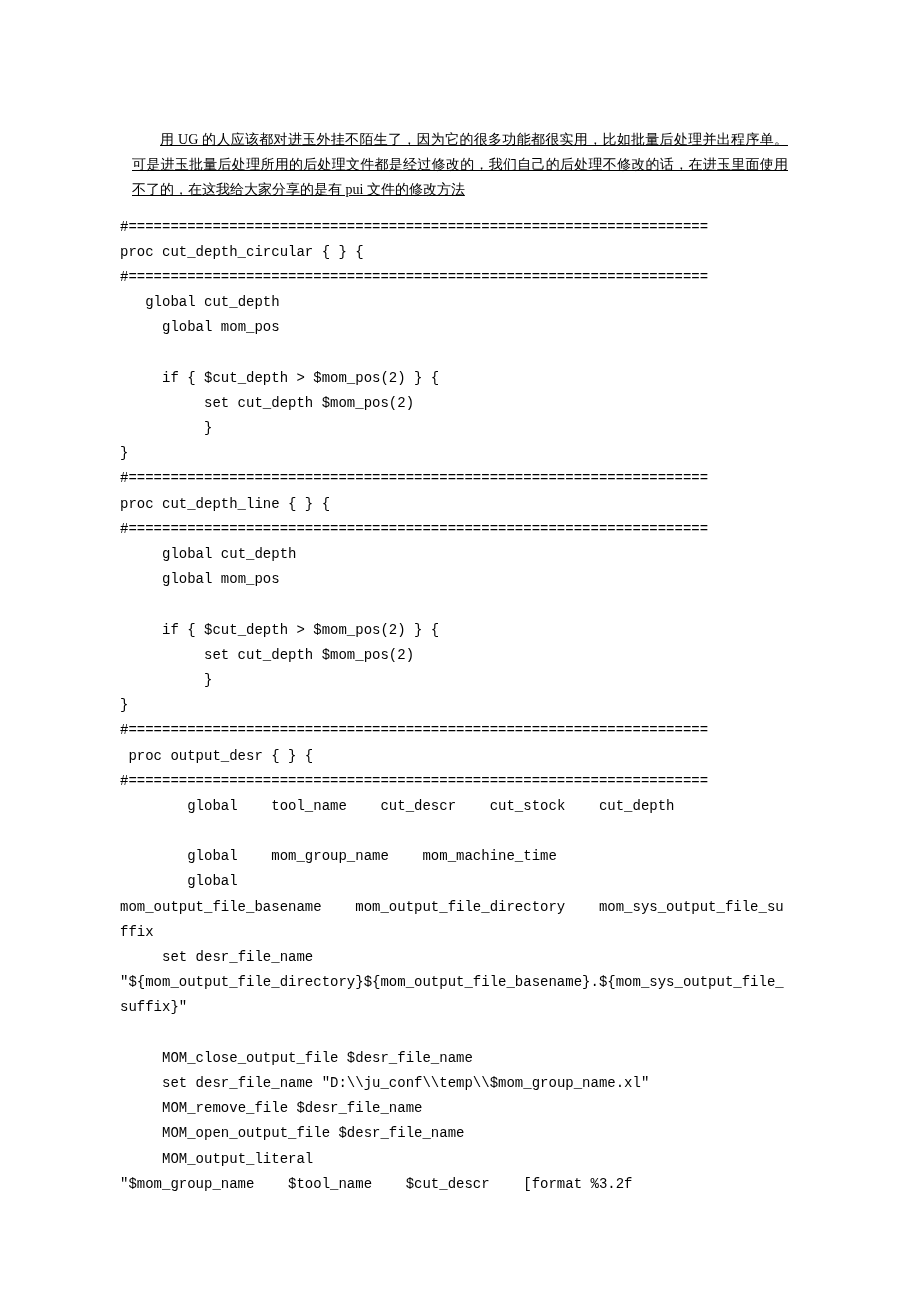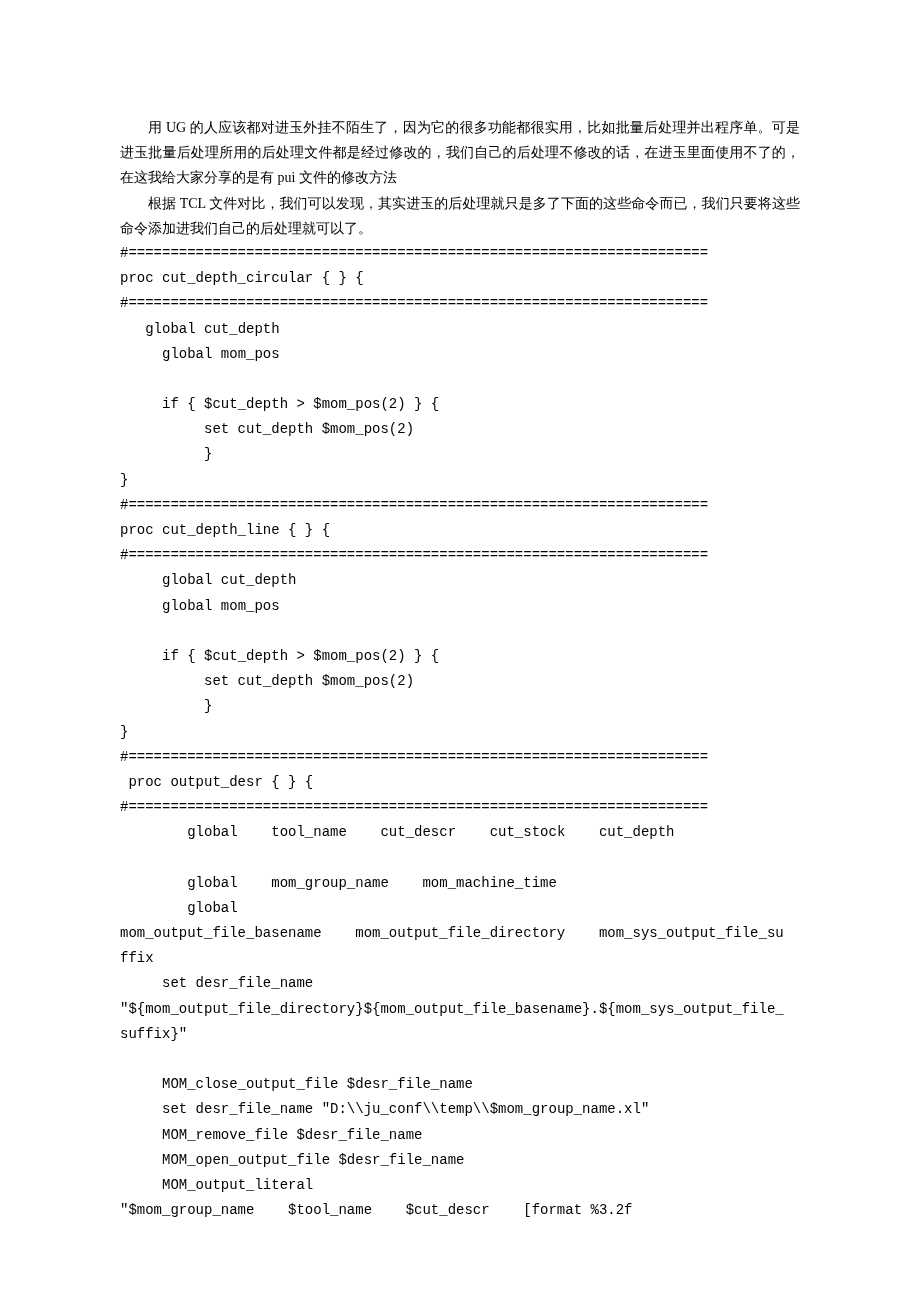--- a/index.html
+++ b/index.html
@@ -13,31 +13,31 @@
   }
   .page {
     width: 920px;
     min-height: 1302px;
     box-sizing: border-box;
     padding: 115px 120px 100px 120px;
     background: #fff;
   }
   .para {
     text-indent: 2em;
-    margin: 0;
+    margin: 12px;
     text-align: justify;
+    text-decoration: underline;
   }
   .code {
     font-family: "SimSun", "Courier New", monospace;
     white-space: pre-wrap;
     word-break: break-all;
     margin: 0;
     line-height: 1.8;
   }
 </style>
 </head>
 <body>
 
 <div class="page">
   <p class="para">用 UG 的人应该都对进玉外挂不陌生了，因为它的很多功能都很实用，比如批量后处理并出程序单。可是进玉批量后处理所用的后处理文件都是经过修改的，我们自己的后处理不修改的话，在进玉里面使用不了的，在这我给大家分享的是有 pui 文件的修改方法</p>
-  <p class="para">根据 TCL 文件对比，我们可以发现，其实进玉的后处理就只是多了下面的这些命令而已，我们只要将这些命令添加进我们自己的后处理就可以了。</p>
   <div class="code" id="code-block"><div>#=====================================================================</div><div>proc cut_depth_circular { } {</div><div>#=====================================================================</div><div>   global cut_depth</div><div>     global mom_pos</div><div>&nbsp;</div><div>     if { $cut_depth &gt; $mom_pos(2) } {</div><div>          set cut_depth $mom_pos(2)</div><div>          }</div><div>}</div><div>#=====================================================================</div><div>proc cut_depth_line { } {</div><div>#=====================================================================</div><div>     global cut_depth</div><div>     global mom_pos</div><div>&nbsp;</div><div>     if { $cut_depth &gt; $mom_pos(2) } {</div><div>          set cut_depth $mom_pos(2)</div><div>          }</div><div>}</div><div>#=====================================================================</div><div> proc output_desr { } {</div><div>#=====================================================================</div><div>        global    tool_name    cut_descr    cut_stock    cut_depth</div><div>&nbsp;</div><div>        global    mom_group_name    mom_machine_time</div><div>        global</div><div>mom_output_file_basename    mom_output_file_directory    mom_sys_output_file_su</div><div>ffix</div><div>     set desr_file_name</div><div>"${mom_output_file_directory}${mom_output_file_basename}.${mom_sys_output_file_</div><div>suffix}"</div><div>&nbsp;</div><div>     MOM_close_output_file $desr_file_name</div><div>     set desr_file_name "D:\\ju_conf\\temp\\$mom_group_name.xl"</div><div>     MOM_remove_file $desr_file_name</div><div>     MOM_open_output_file $desr_file_name</div><div>     MOM_output_literal</div><div>"$mom_group_name    $tool_name    $cut_descr    [format %3.2f</div></div>
 </div>
 
 </body></html>

